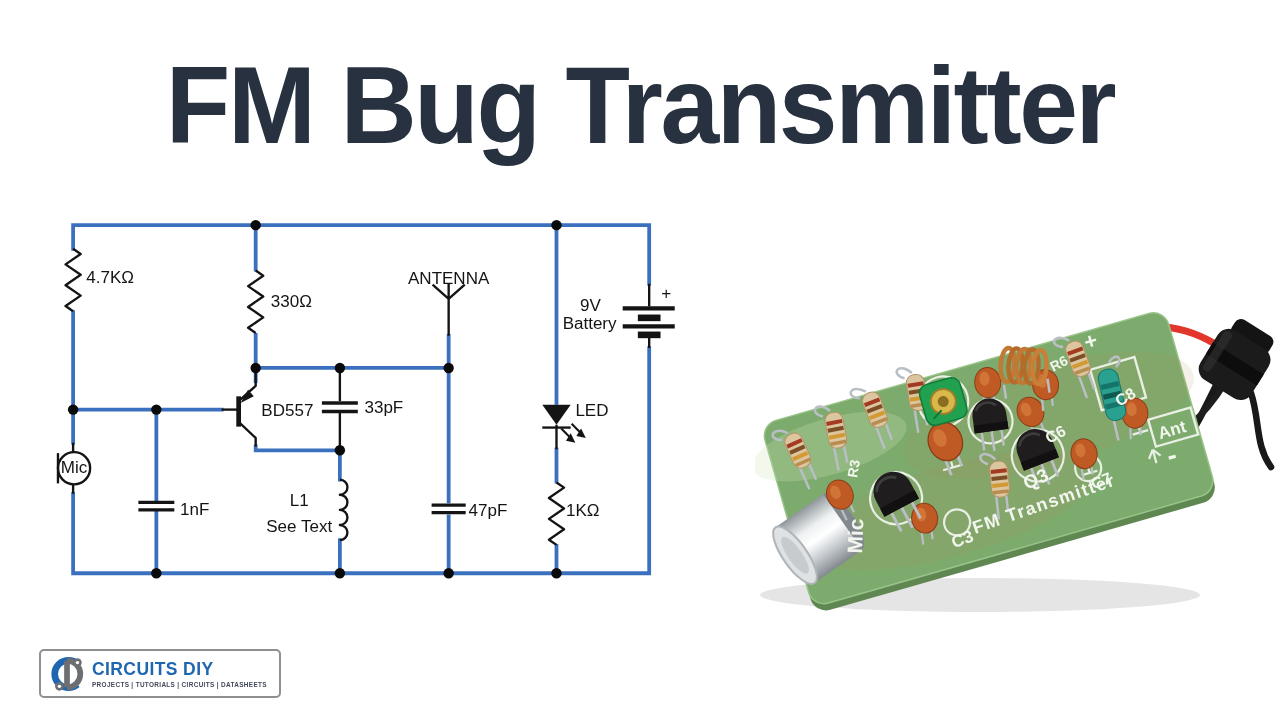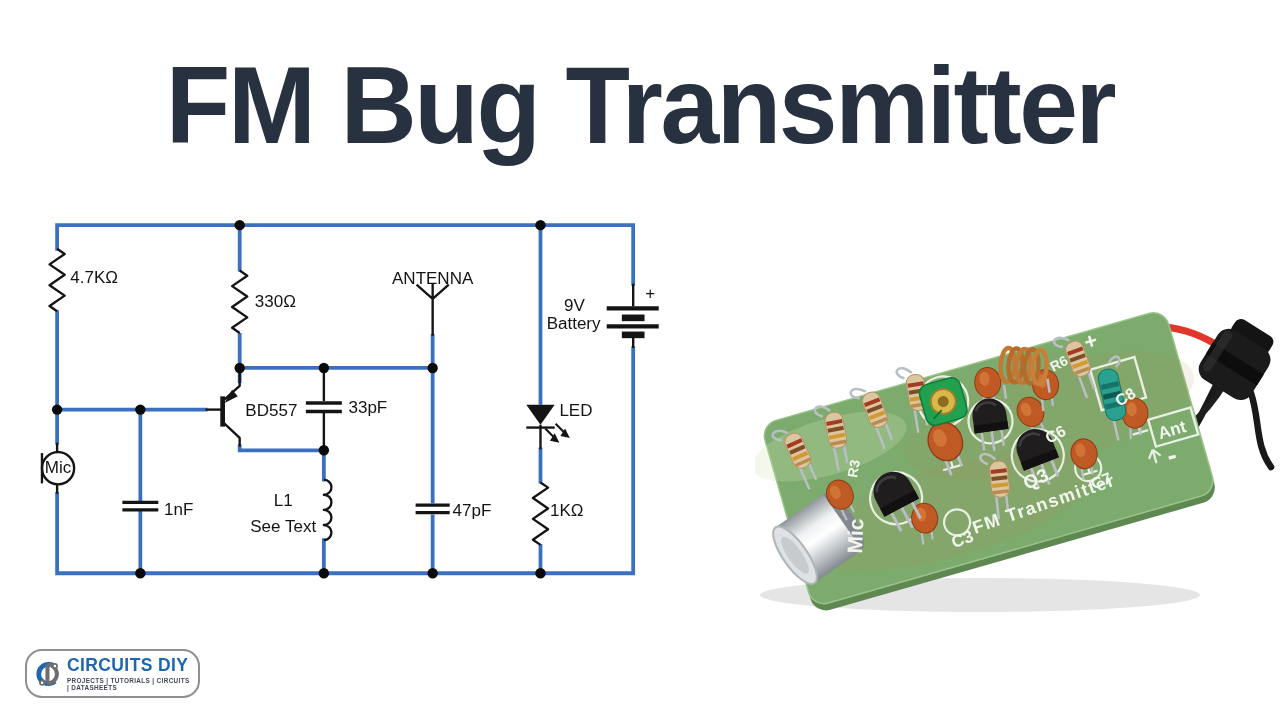--- a/index.html
+++ b/index.html
@@ -6,27 +6,27 @@
   body{
     width:1280px;height:720px;position:relative;overflow:hidden;
     background:#ffffff;font-family:"Liberation Sans",sans-serif;
   }
   .page-title{
     position:absolute;left:0;right:0;top:50px;margin:0;
     text-align:center;font-size:110px;font-weight:bold;color:#27313f;
     letter-spacing:-2.5px;line-height:110px;white-space:nowrap;
     transform:scaleX(0.96);transform-origin:50% 50%;
   }
-  .schematic-wrap{position:absolute;left:24px;top:195px;width:700px;height:415px;}
+  .schematic-wrap{position:absolute;left:40px;top:195px;width:700px;height:415px;}
   .pcb-wrap{position:absolute;left:755px;top:295px;width:525px;height:335px;}
   .sch-text{font-family:"Liberation Sans",sans-serif;font-size:18px;fill:#141414;}
   .silk{font-family:"Liberation Sans",sans-serif;font-weight:bold;fill:#f2f6ee;}
   .logo{
-    position:absolute;left:25px;top:649px;width:175px;height:49px;
-    box-sizing:border-box;border:2px solid #8f8f8f;border-radius:17px;background:#fff;
+    position:absolute;left:39px;top:649px;width:242px;height:49px;
+    box-sizing:border-box;border:2px solid #8f8f8f;border-radius:5px;background:#fff;
     display:flex;align-items:center;gap:6px;padding:4px 7px;
   }
   .logo-text{display:flex;flex-direction:column;justify-content:center;}
   .logo-brand{font-size:17.5px;font-weight:bold;color:#1f66b0;letter-spacing:.4px;line-height:19px;}
   .logo-tagline{font-size:6.4px;font-weight:bold;color:#42485a;letter-spacing:.35px;margin-top:2px;}
 </style>
 </head>
 <body>
 
 <h1 class="page-title">FM Bug Transmitter</h1>

